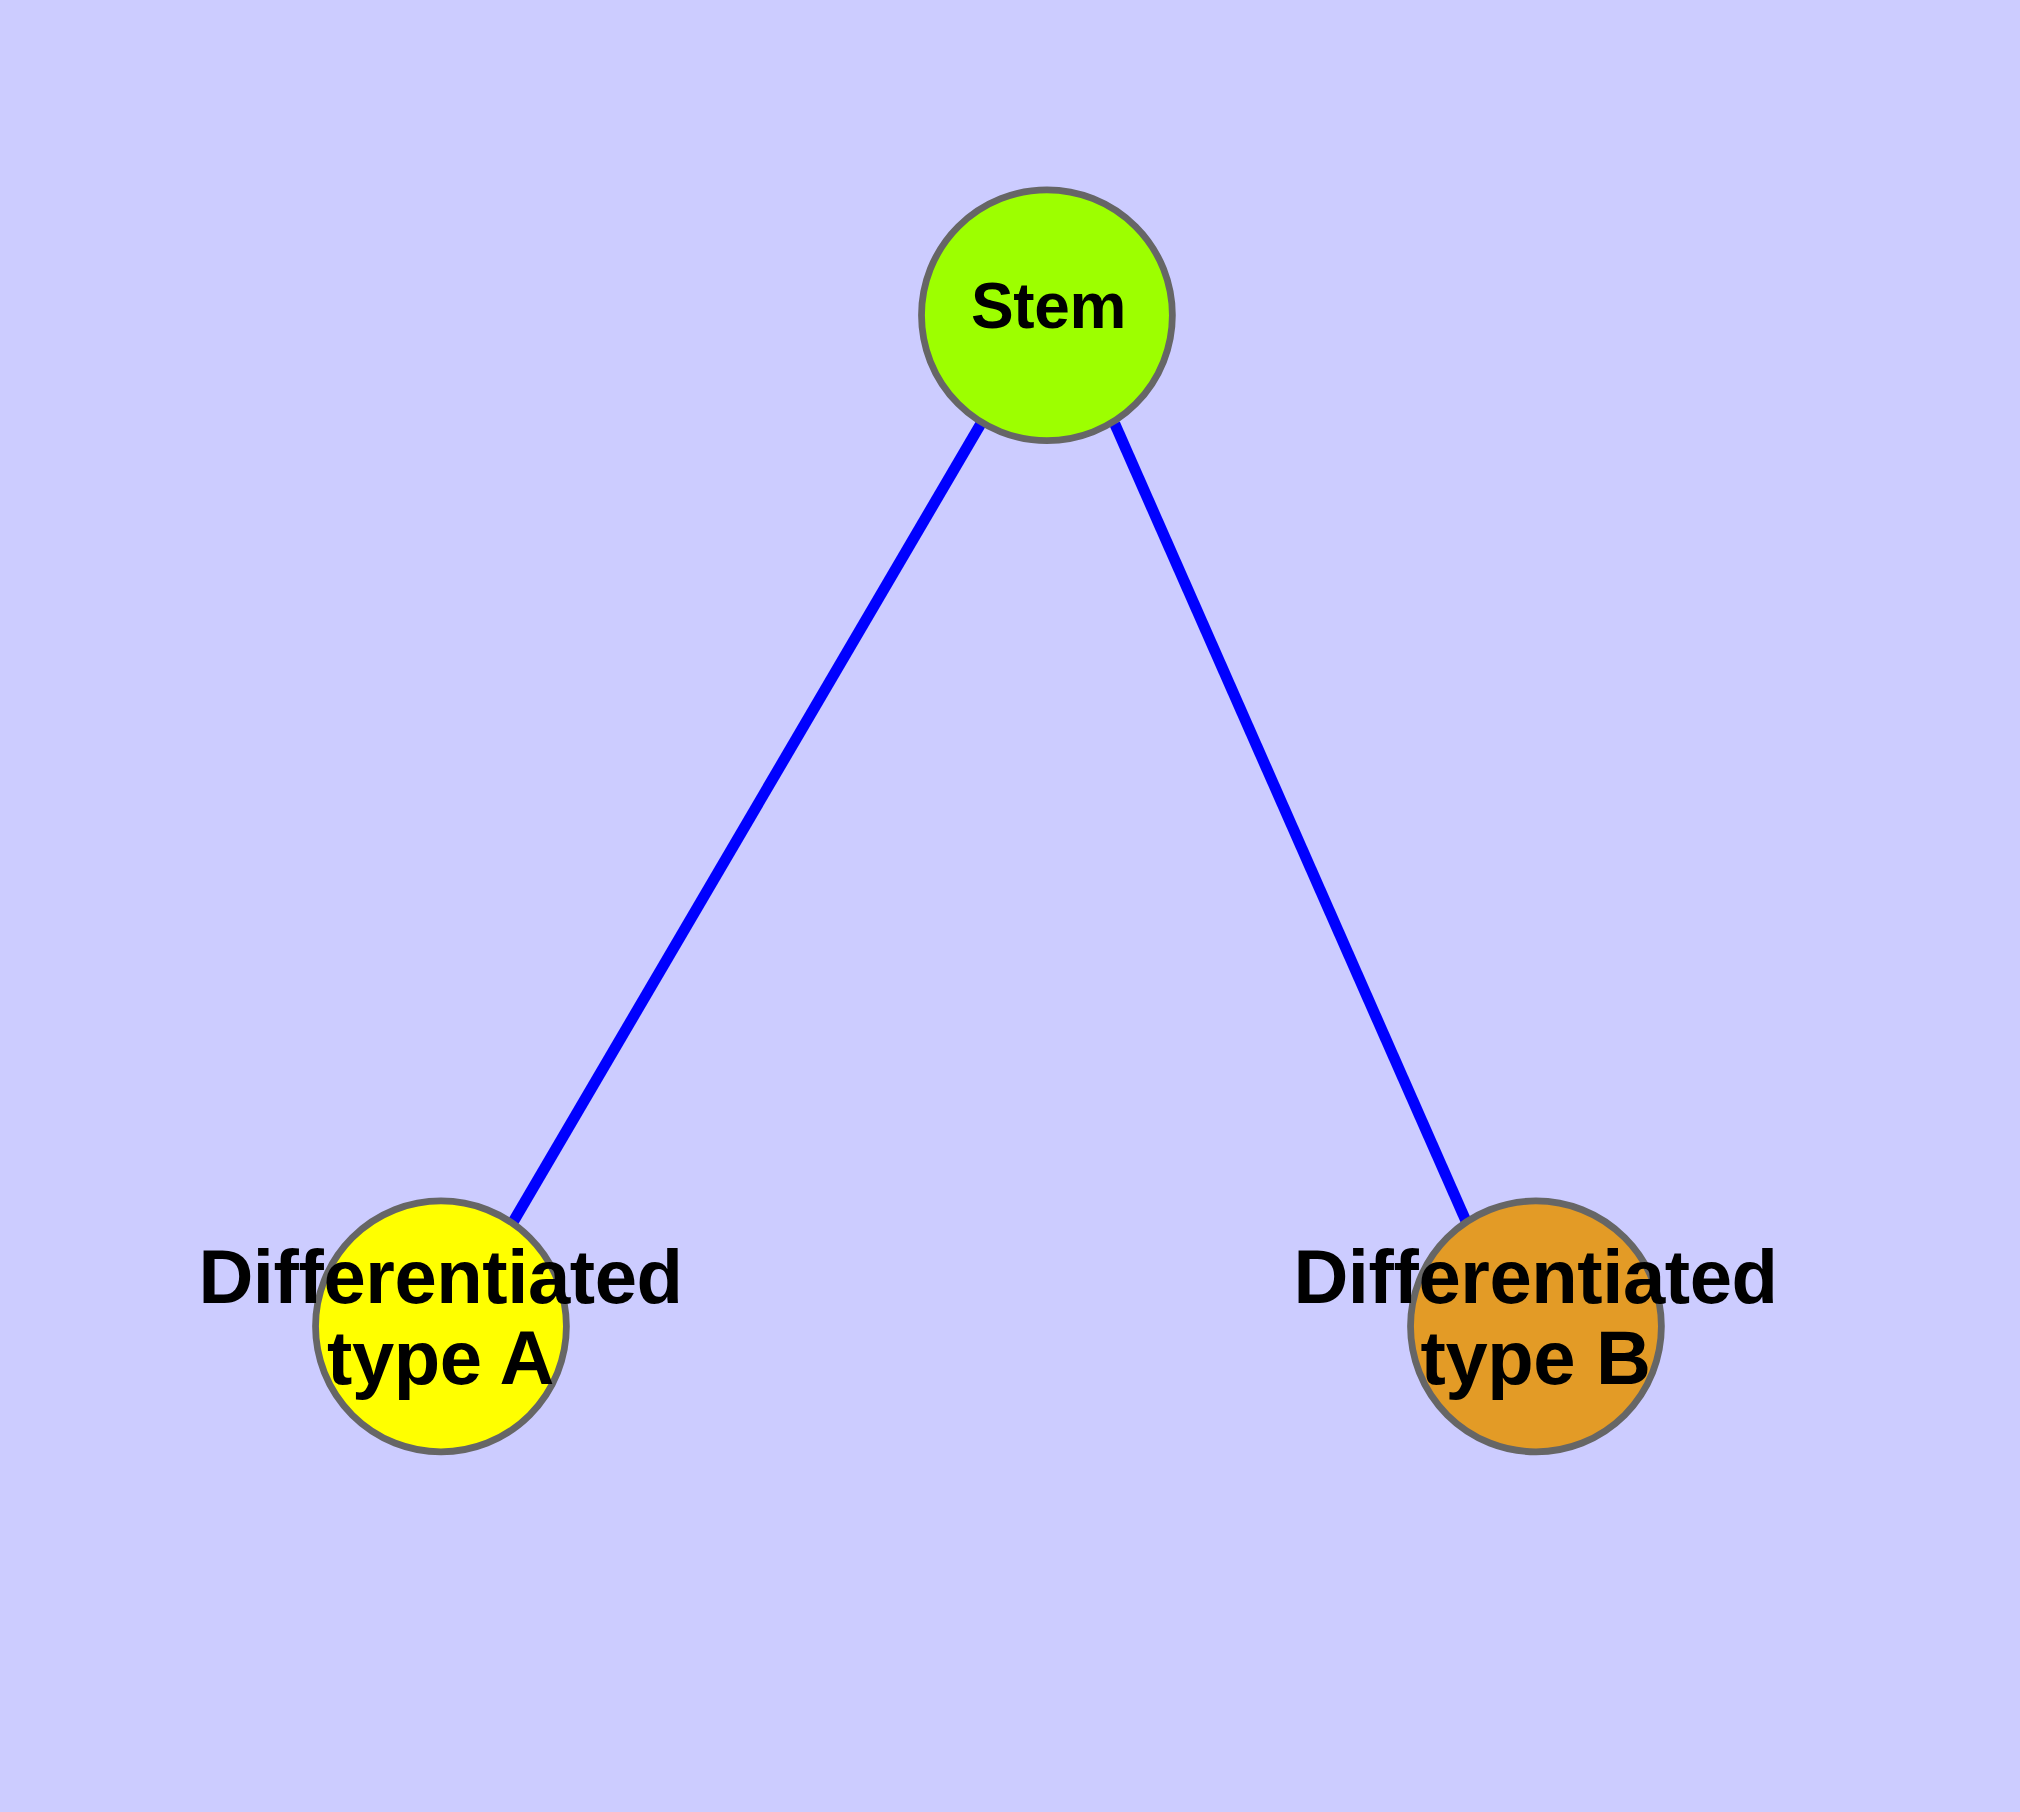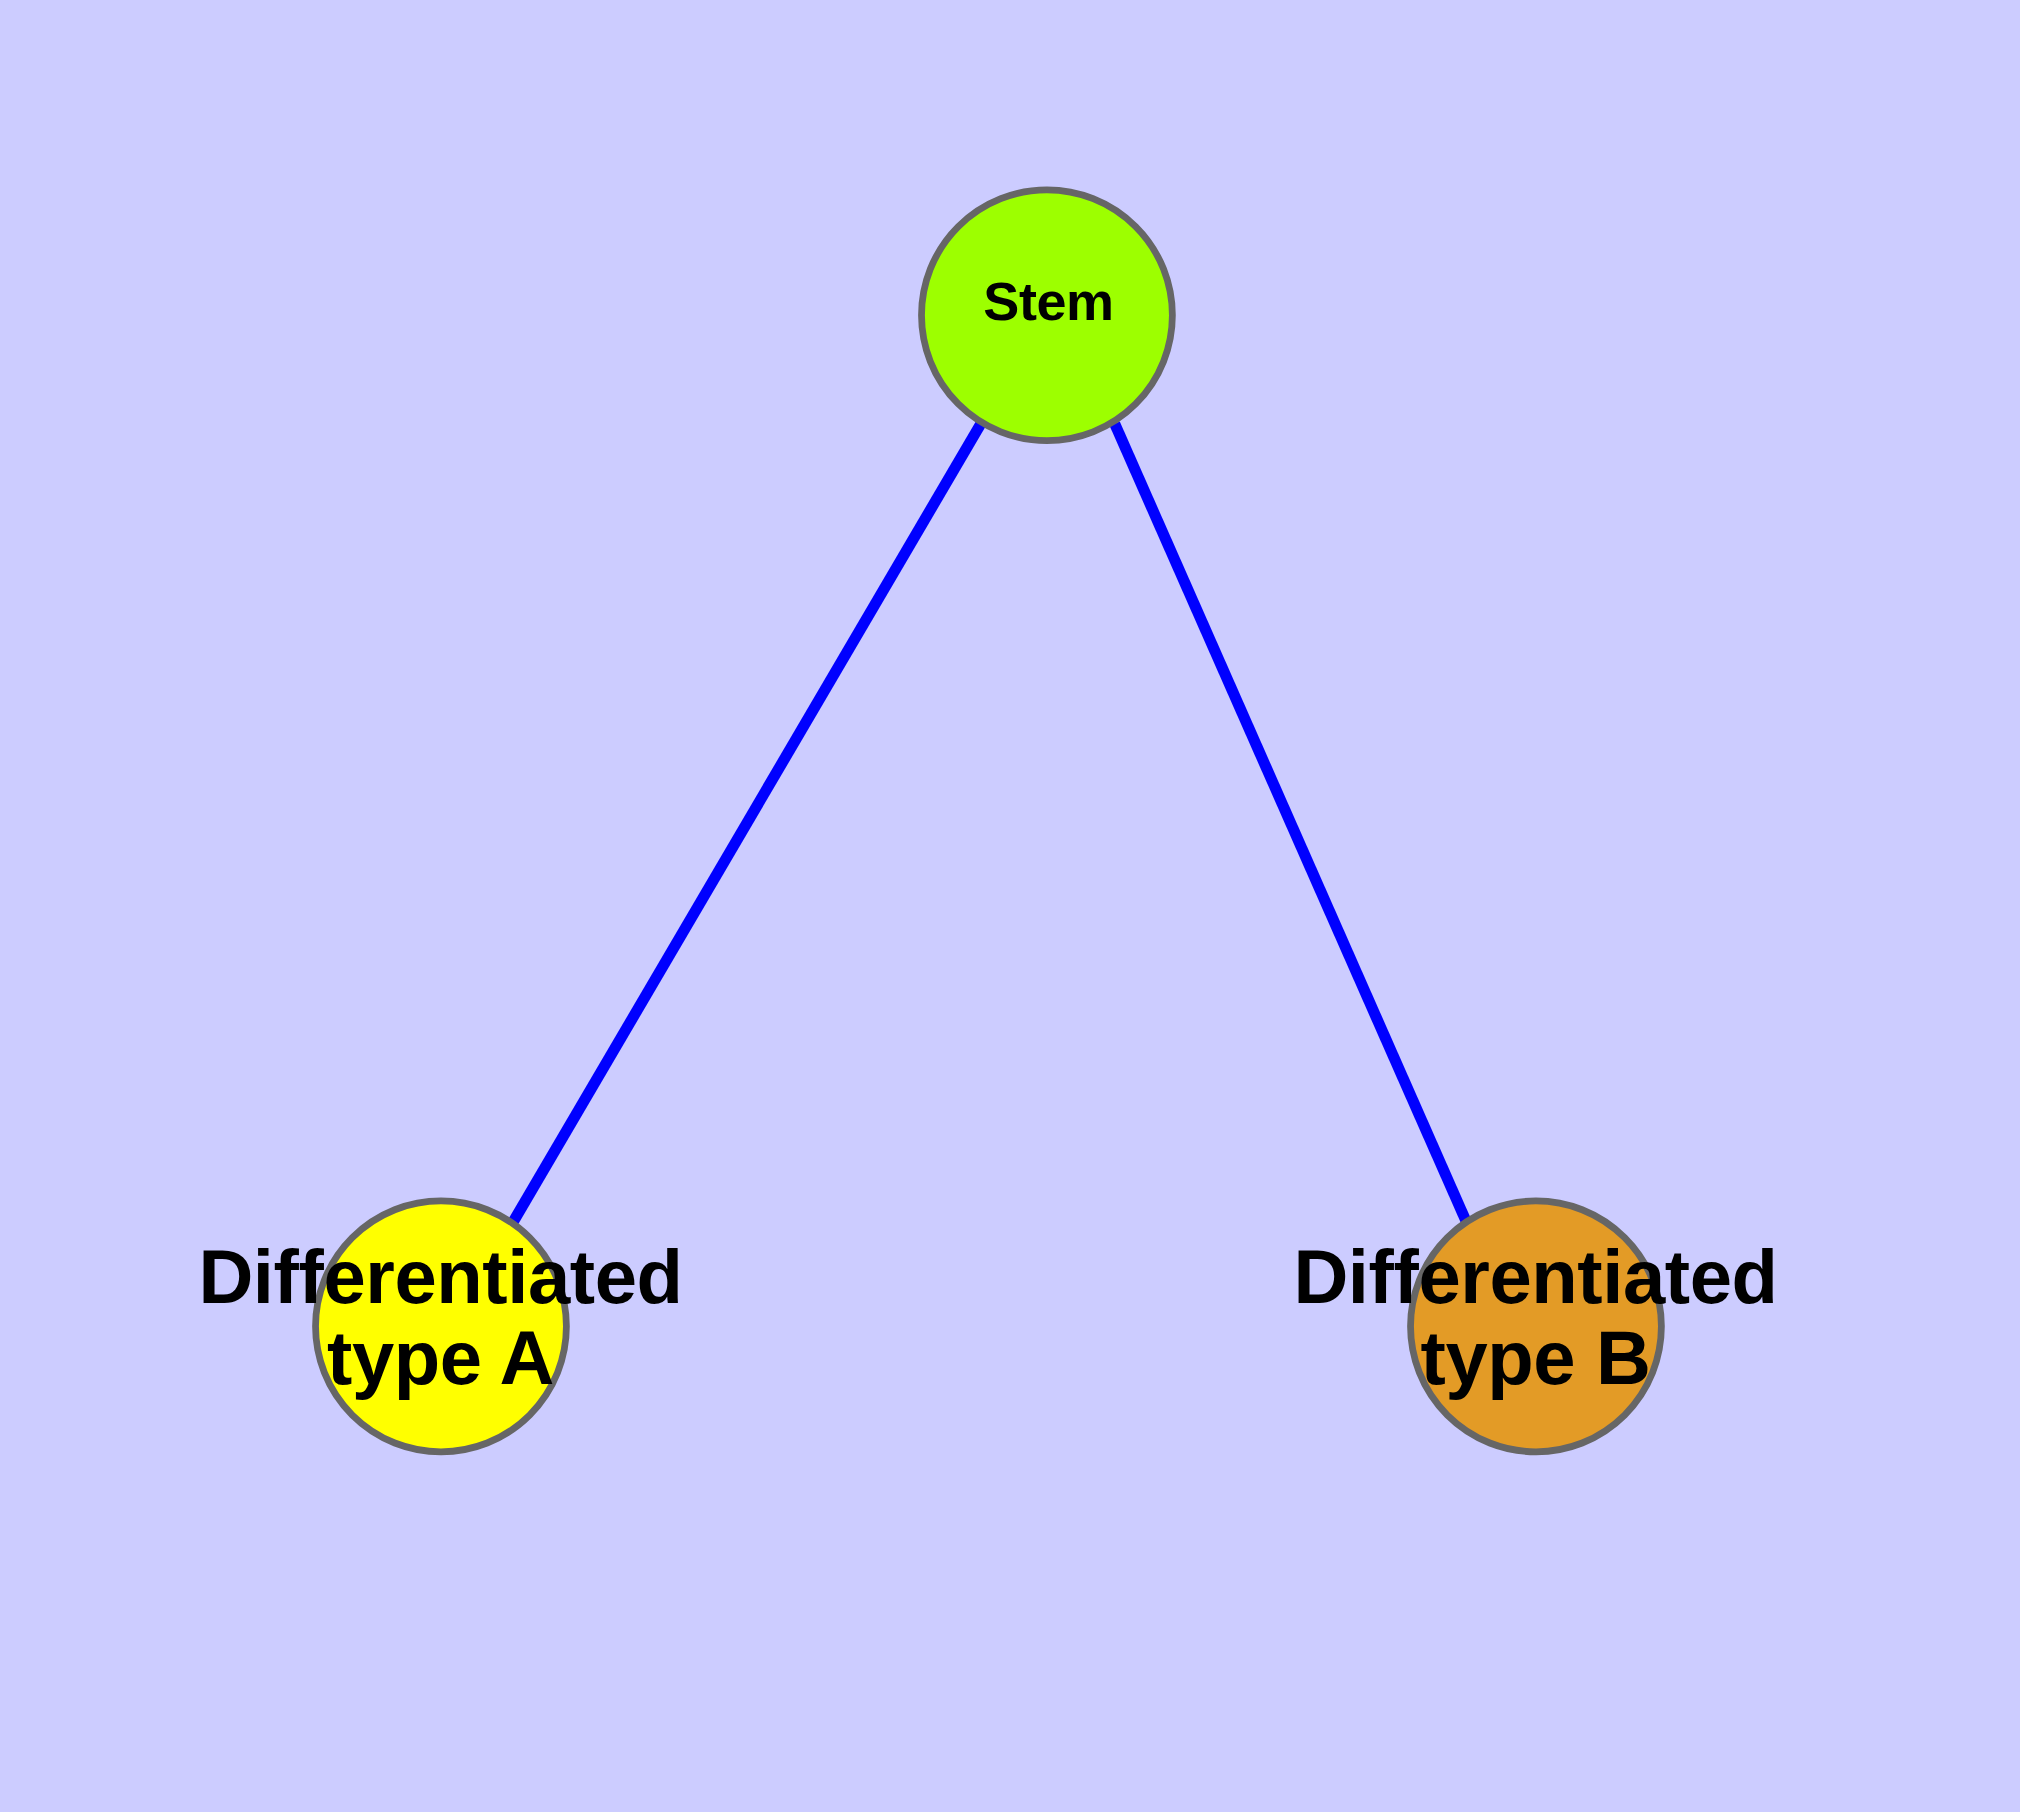--- a/index.html
+++ b/index.html
@@ -37,21 +37,21 @@
     text-align: center;
     font-family: "Liberation Sans", sans-serif;
     font-weight: bold;
     color: #000000;
     line-height: 1.06;
     white-space: pre-line;
     pointer-events: none;
     letter-spacing: -0.4px;
   }
   .label-stem {
-    font-size: 54px;
+    font-size: 64px;
     width: 509px;
     left: 794px;
     top: 273px;
   }
   .label-a {
     font-size: 76px;
     width: 763px;
     left: 59px;
     top: 1237px;
   }

